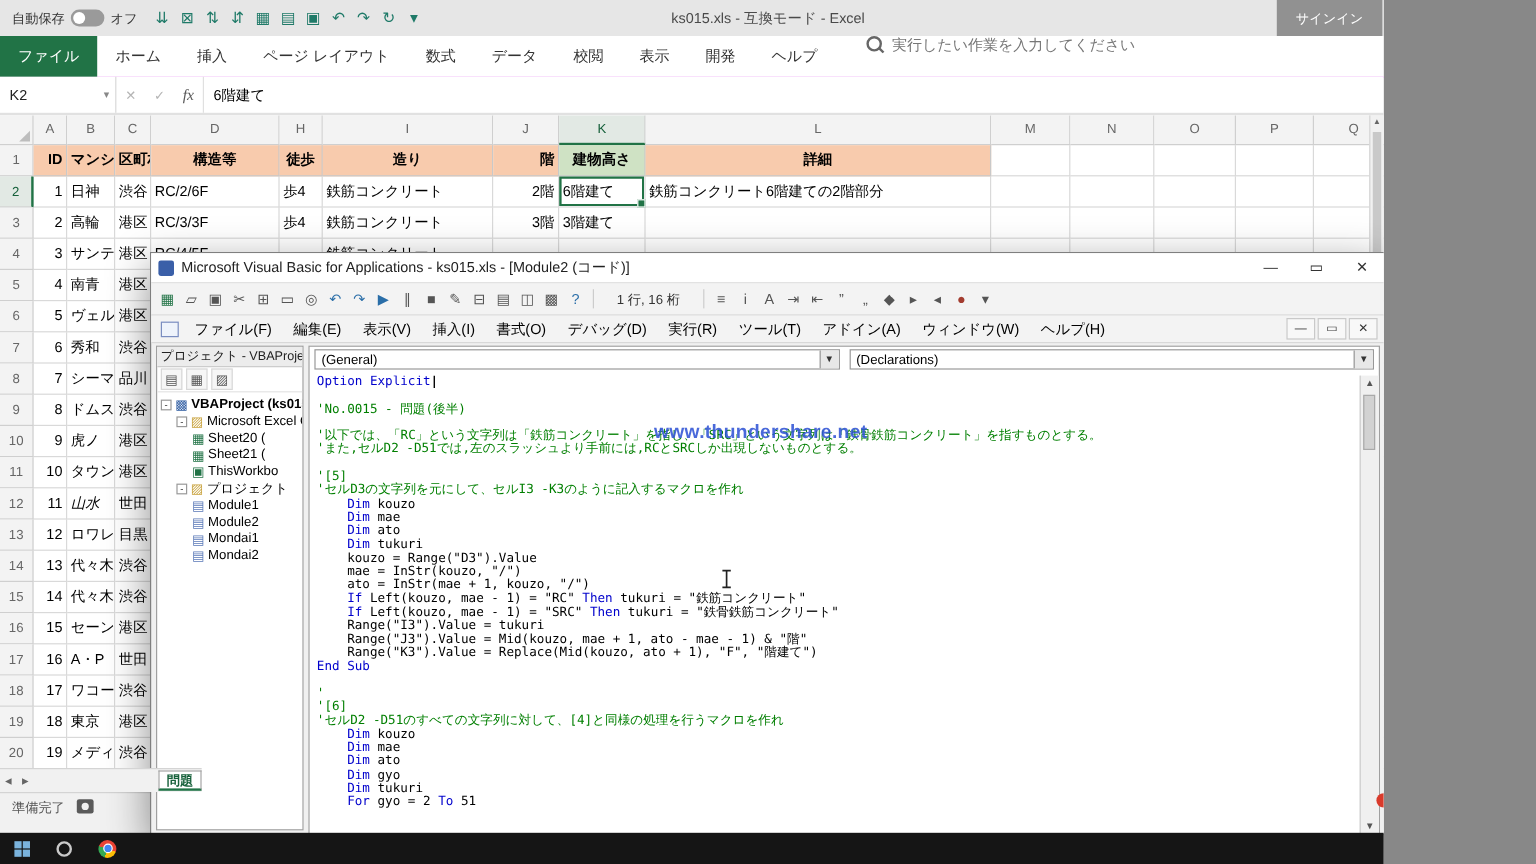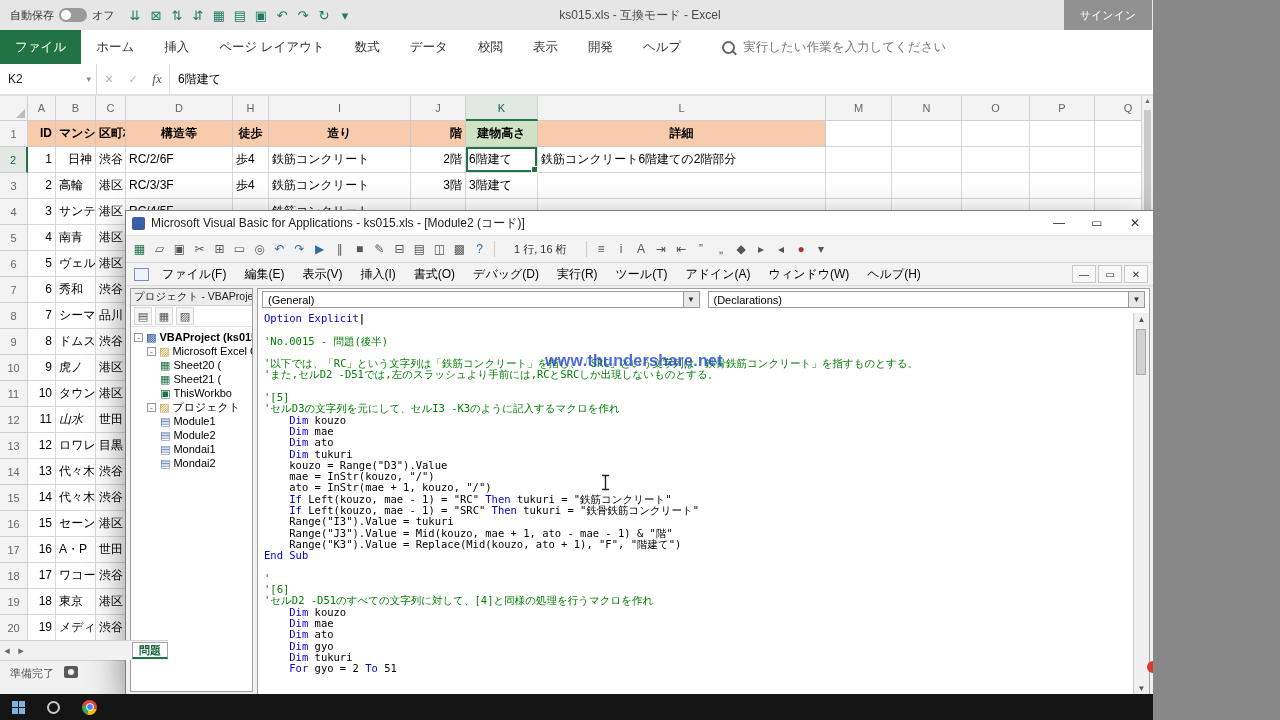--- a/index.html
+++ b/index.html
@@ -19,21 +19,21 @@
   .signin{background:#919191;color:#fff;display:flex;align-items:center;padding:0 16px;font-size:11px}
   #xl-controls{display:flex}
   #xl-controls .winbtn{width:32px;display:flex;align-items:center;justify-content:center;color:#444;font-size:12px}
 
   
   .ribbon{position:absolute;top:30px;left:0;width:1280px;height:34px;background:#fff;
     border-bottom:1px solid #d946ef;display:flex;align-items:stretch;font-size:12.5px;z-index:3}
   #tabs{display:flex}
   .rtab{display:flex;align-items:center;padding:0 15px;color:#333;white-space:nowrap}
   .rtab.active{background:#217346;color:#fff}
-  .rsearch{display:flex;align-items:center;gap:8px;margin-left:26px;color:#777;white-space:nowrap}
+  .rsearch{display:flex;gap:8px;margin-left:26px;color:#777;white-space:nowrap}
   .lens{width:9px;height:9px;border:2px solid #666;border-radius:50%;position:relative;flex:none}
   .lens::after{content:"";position:absolute;width:5px;height:2px;background:#666;transform:rotate(45deg);right:-4px;bottom:-2px}
   .share{margin-left:auto;display:flex;align-items:center;gap:5px;padding:0 16px;color:#333}
   .share .shic{font-size:12px;color:#555}
 
   
   .frow{position:absolute;top:64px;left:0;width:1280px;height:30px;background:#fff;
     border-bottom:2px solid #e1e1e1;display:flex;align-items:stretch;font-size:12px;z-index:3}
   .namebox{width:88px;border-right:1px solid #d9d9d9;display:flex;align-items:center;padding-left:8px;color:#222}
   .namebox .dd{margin-left:auto;color:#888;font-size:9px;padding-right:5px}
@@ -253,21 +253,21 @@
         <div class="cell" style="width: 70px;"></div>
         <div class="cell" style="width: 68px;"></div>
         <div class="cell" style="width: 65px;"></div>
         <div class="cell" style="width: 67px;"></div>
         <div class="cell" style="width: 68px;"></div>
         <div class="cell" style="width: 70px;"></div>
       </div>
       <div class="xrow">
         <div class="gutter selg">2</div>
         <div class="cell ra" style="width: 28px;">1</div>
-        <div class="cell" style="width: 40px; text-align: right;">日神</div>
+        <div class="cell" style="width: 40px;">日神</div>
         <div class="cell" style="width: 30px;">渋谷</div>
         <div class="cell" style="width: 107px;">RC/2/6F</div>
         <div class="cell" style="width: 36px;">歩4</div>
         <div class="cell" style="width: 142px;">鉄筋コンクリート</div>
         <div class="cell ra" style="width: 55px;">2階</div>
         <div class="cell active" style="width: 72px;">6階建て</div>
         <div class="cell" style="width: 288px;">鉄筋コンクリート6階建ての2階部分</div>
         <div class="cell" style="width: 66px;"></div>
         <div class="cell" style="width: 70px;"></div>
         <div class="cell" style="width: 68px;"></div>

